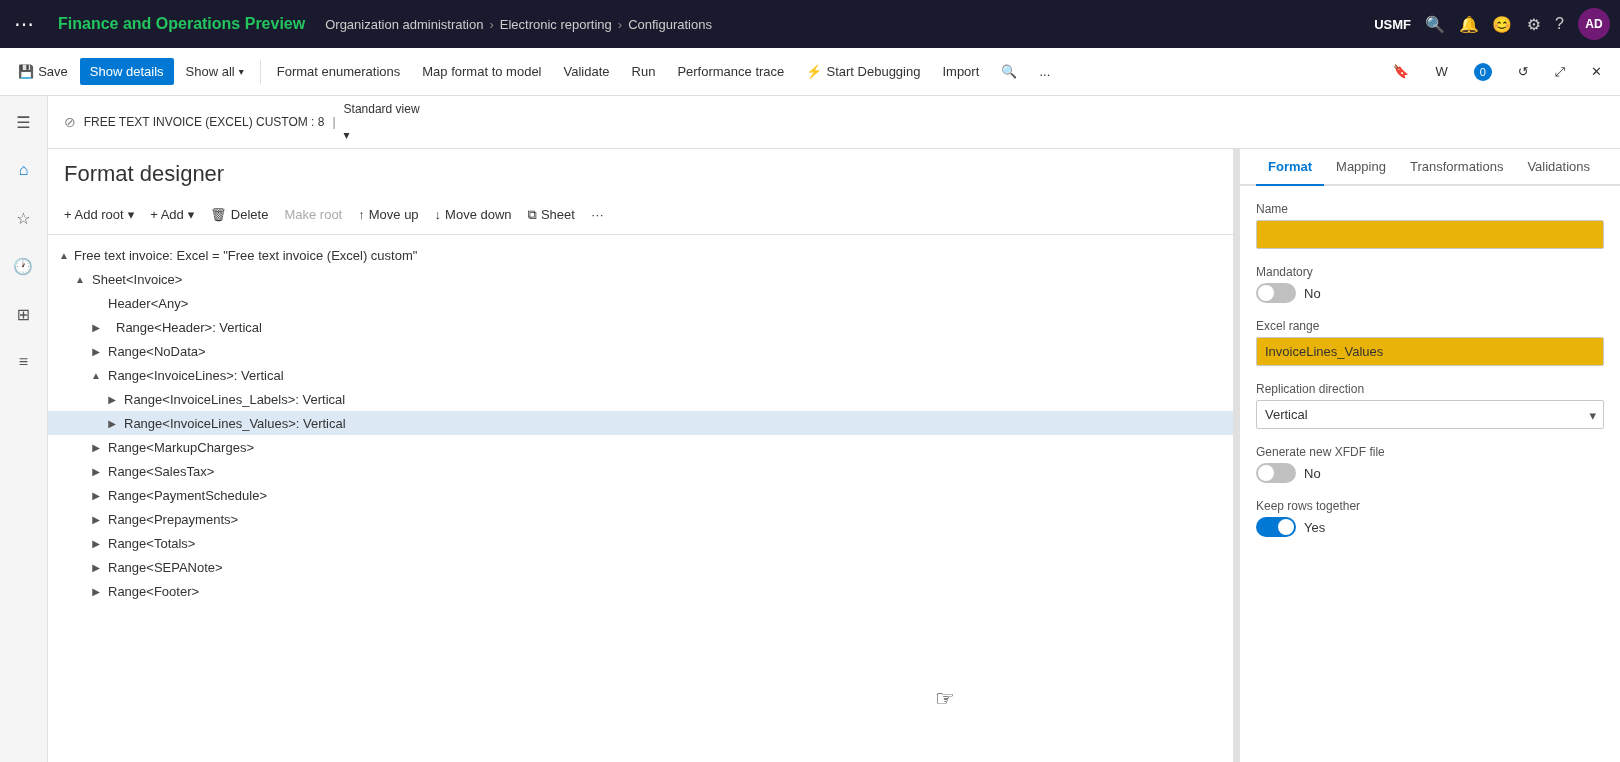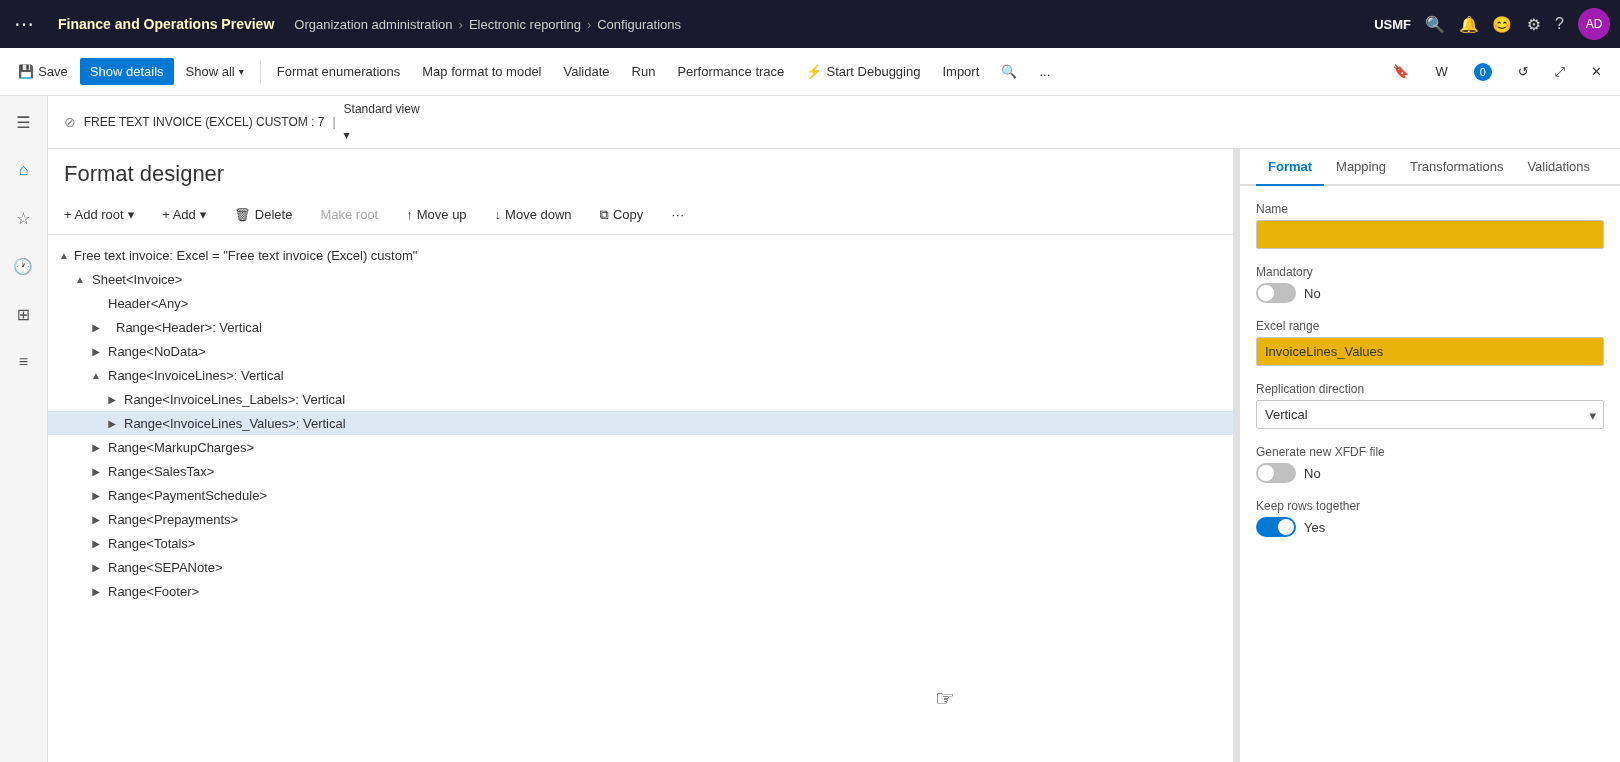--- a/index.html
+++ b/index.html
@@ -9,23 +9,23 @@
     .top-bar {
       display: flex;
       align-items: center;
       background: #1a1a2e;
       color: #fff;
       height: 48px;
       padding: 0 10px;
       gap: 8px;
     }
     .top-bar .app-name {
-      font-size: 14px;
+      font-size: 16px;
       font-weight: 600;
-      color: #fef9c3;
+      color: #22c55e;
       padding: 0 12px;
       white-space: nowrap;
     }
     .top-bar .breadcrumb {
       display: flex;
       align-items: center;
       gap: 6px;
       font-size: 13px;
       color: #ccc;
     }
@@ -35,23 +35,23 @@
       margin-left: auto;
       display: flex;
       align-items: center;
       gap: 14px;
       color: #ccc;
     }
     .top-bar-right .usmf { font-weight: 600; font-size: 13px; color: #fff; }
     .top-bar-right .icon-btn { font-size: 16px; cursor: pointer; }
     .top-bar-right .avatar {
       width: 32px; height: 32px; border-radius: 50%;
-      background: #a21caf; color: #fff;
+      background: #701a75; color: #fff;
       display: flex; align-items: center; justify-content: center;
-      font-size: 12px; font-weight: 400;
+      font-size: 12px; font-weight: 700;
     }
     .apps-icon { font-size: 20px; cursor: pointer; padding: 4px; }
 
     
     .toolbar {
       display: flex;
       align-items: center;
       background: #fff;
       border-bottom: 1px solid #e0e0e0;
       height: 48px;
@@ -142,21 +142,21 @@
       color: #333;
       padding: 12px 6px 8px 16px;
     }
 
     
     .format-toolbar {
       display: flex;
       align-items: center;
       padding: 0 8px;
       height: 40px;
-      gap: 12px;
+      gap: 0;
       border-bottom: 1px solid #e0e0e0;
     }
     .format-toolbar-btn {
       display: flex; align-items: center; gap: 4px;
       padding: 5px 8px;
       cursor: pointer;
       border: none; background: transparent;
       font-size: 13px; color: #333;
       white-space: nowrap;
       border-radius: 2px;
@@ -408,21 +408,21 @@
     <div class="side-icon">☆</div>
     <div class="side-icon">🕐</div>
     <div class="side-icon">⊞</div>
     <div class="side-icon">≡</div>
   </div>
 
   <div class="main-area">
 
     <div class="breadcrumb-bar">
       <span class="filter-icon">⊘</span>
-      <span class="breadcrumb-text">FREE TEXT INVOICE (EXCEL) CUSTOM : 7</span>
+      <span class="breadcrumb-text">FREE TEXT INVOICE (EXCEL) CUSTOM : 8</span>
       <span class="sep">|</span>
       <div class="view-selector">
         <span>Standard view</span>
         <span>▾</span>
       </div>
     </div>
 
     <div class="content-area">
 
       <div class="tree-panel">
@@ -448,21 +448,21 @@
           <button class="format-toolbar-btn">
             <span>↑</span>
             <span>Move up</span>
           </button>
           <button class="format-toolbar-btn">
             <span>↓</span>
             <span>Move down</span>
           </button>
           <button class="format-toolbar-btn">
             <span>⧉</span>
-            <span>Copy</span>
+            <span>Sheet</span>
           </button>
           <button class="format-toolbar-btn">
             <span>···</span>
           </button>
         </div>
 
         <div class="tree-content">
 
           <div class="tree-item">
             <span class="expand-btn expanded">▲</span>

